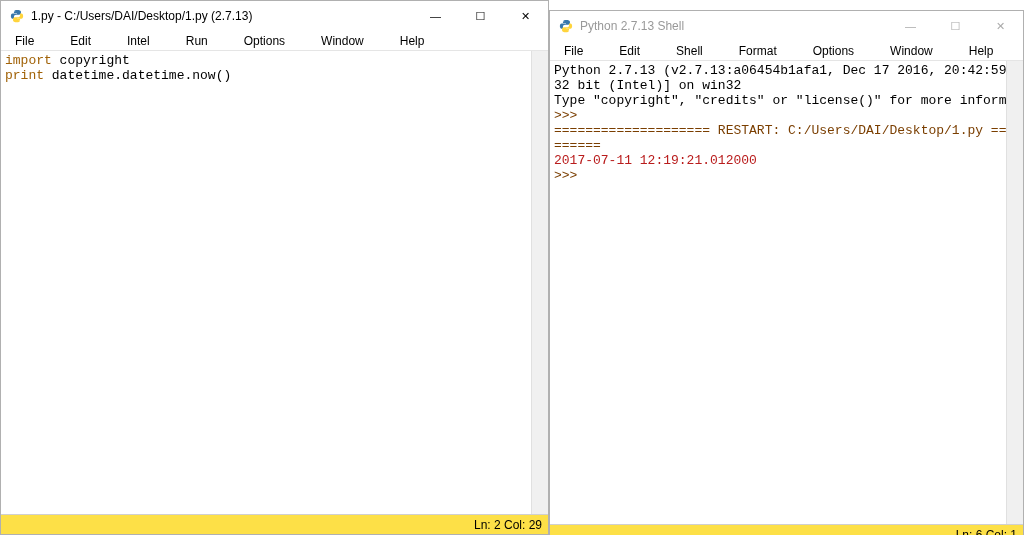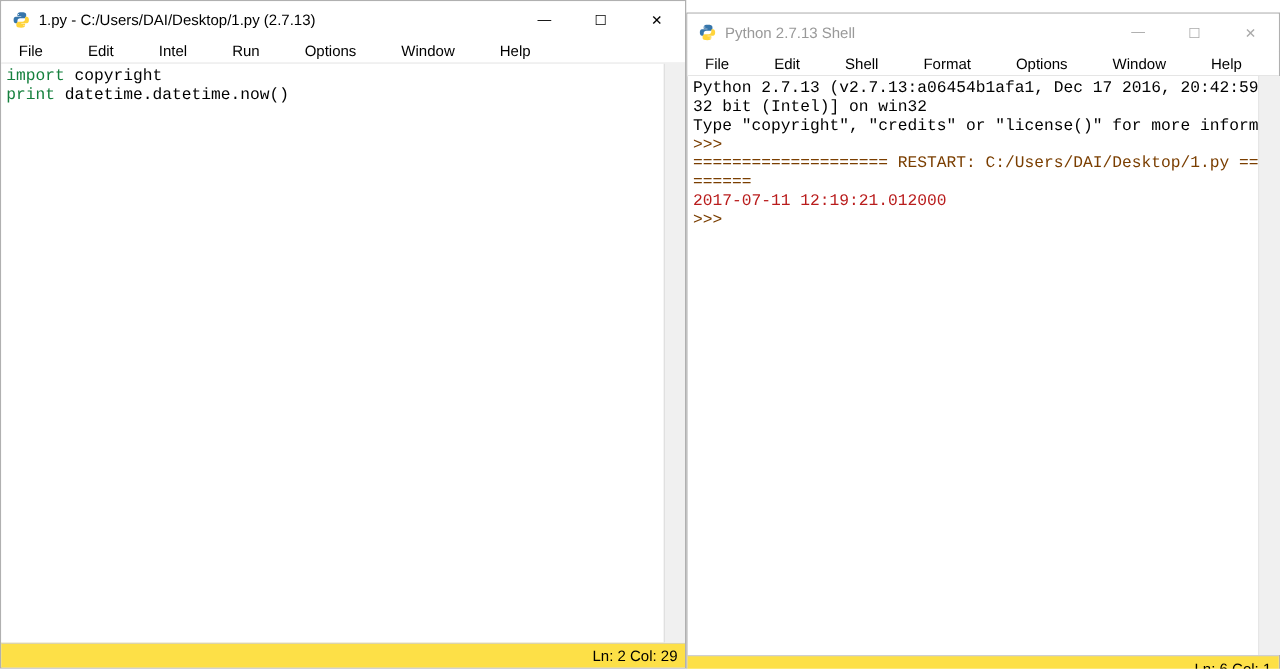--- a/index.html
+++ b/index.html
@@ -64,21 +64,21 @@
       background: #fff;
       padding: 2px 4px;
       font-family: "NSimSun","SimSun","Courier New", monospace;
       font-size: 13px;
       line-height: 15px;
       overflow: auto;
       white-space: pre;
       color: #000;
       position: relative;
     }
-    .kw-orange { color: #15803d; }
+    .kw-orange { color: #a16207; }
     .kw-blue { color: #b91c1c; }
     .kw-brown { color: #7a3e00; }
     .statusbar {
       height: 20px;
       border-top: 1px solid #d0d0d0;
       background: #fde047;
       display: flex;
       align-items: center;
       justify-content: flex-end;
       padding: 0 6px;

